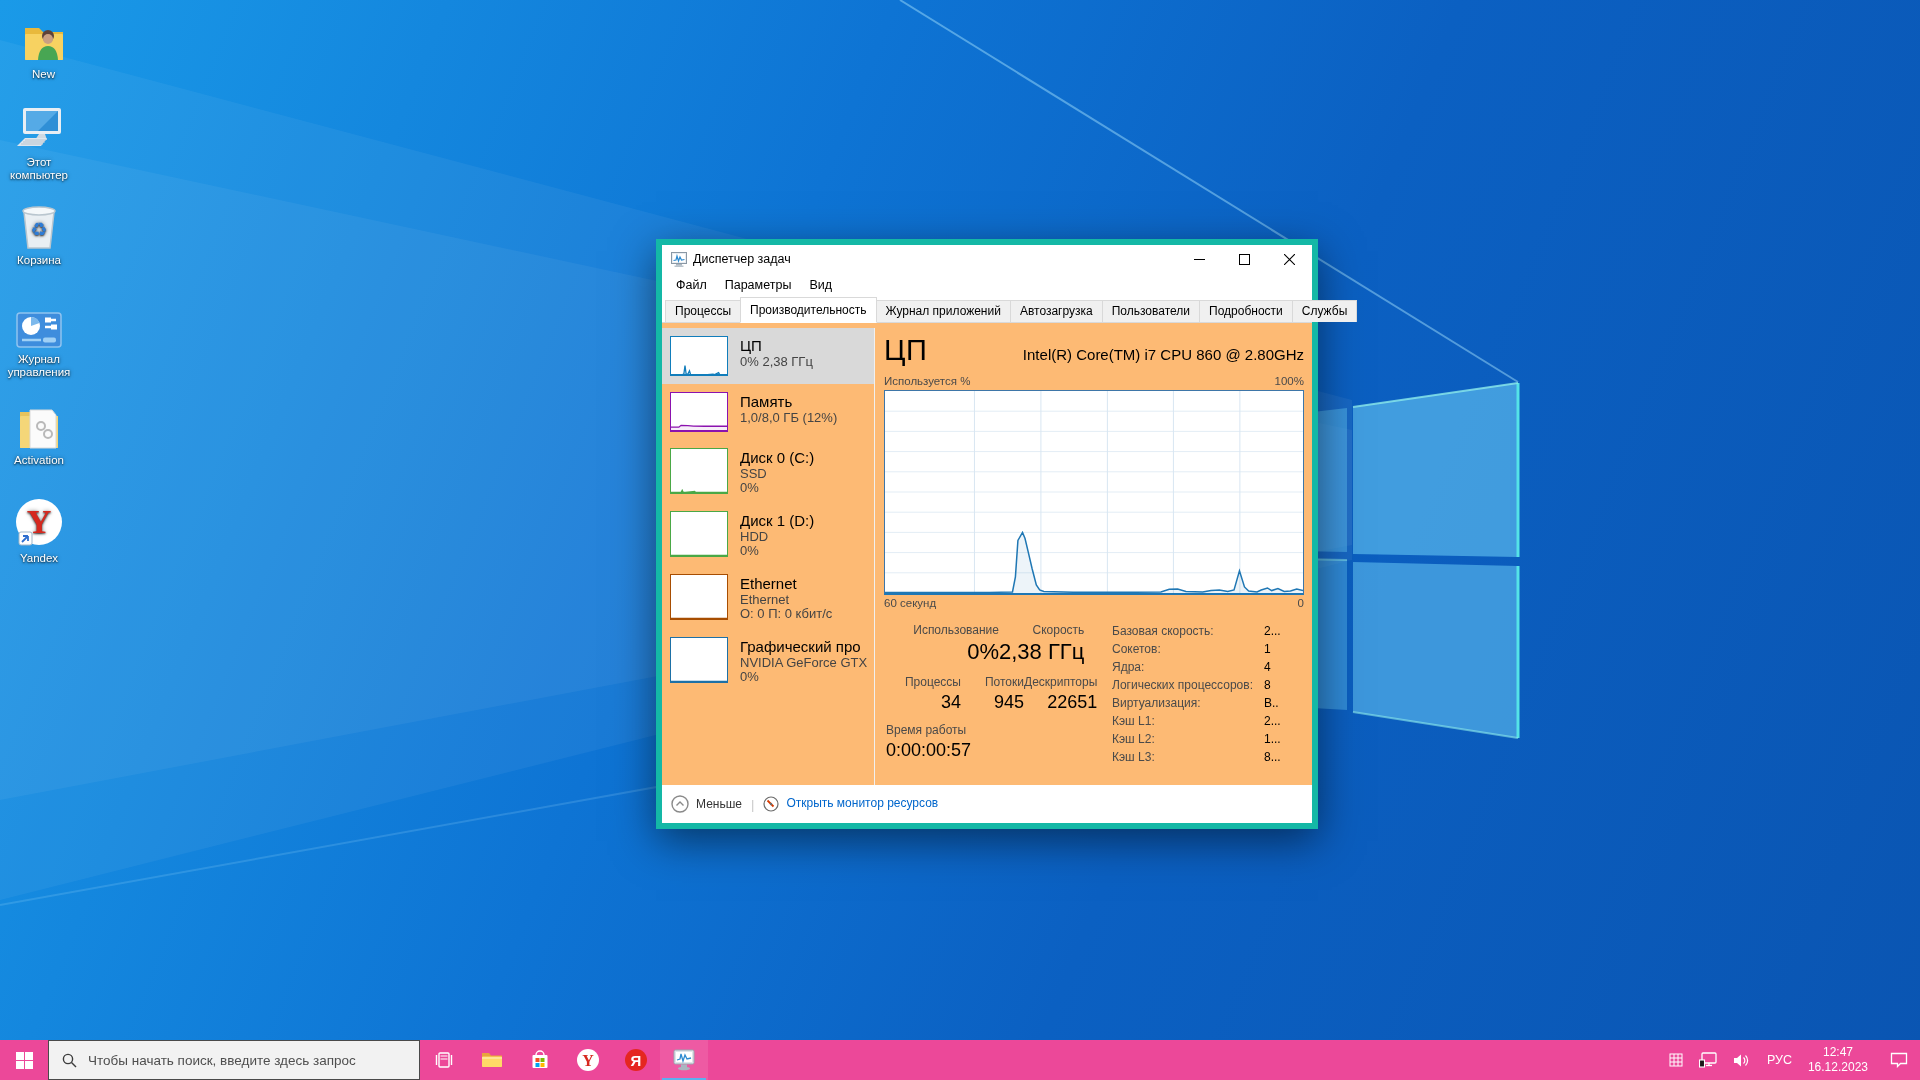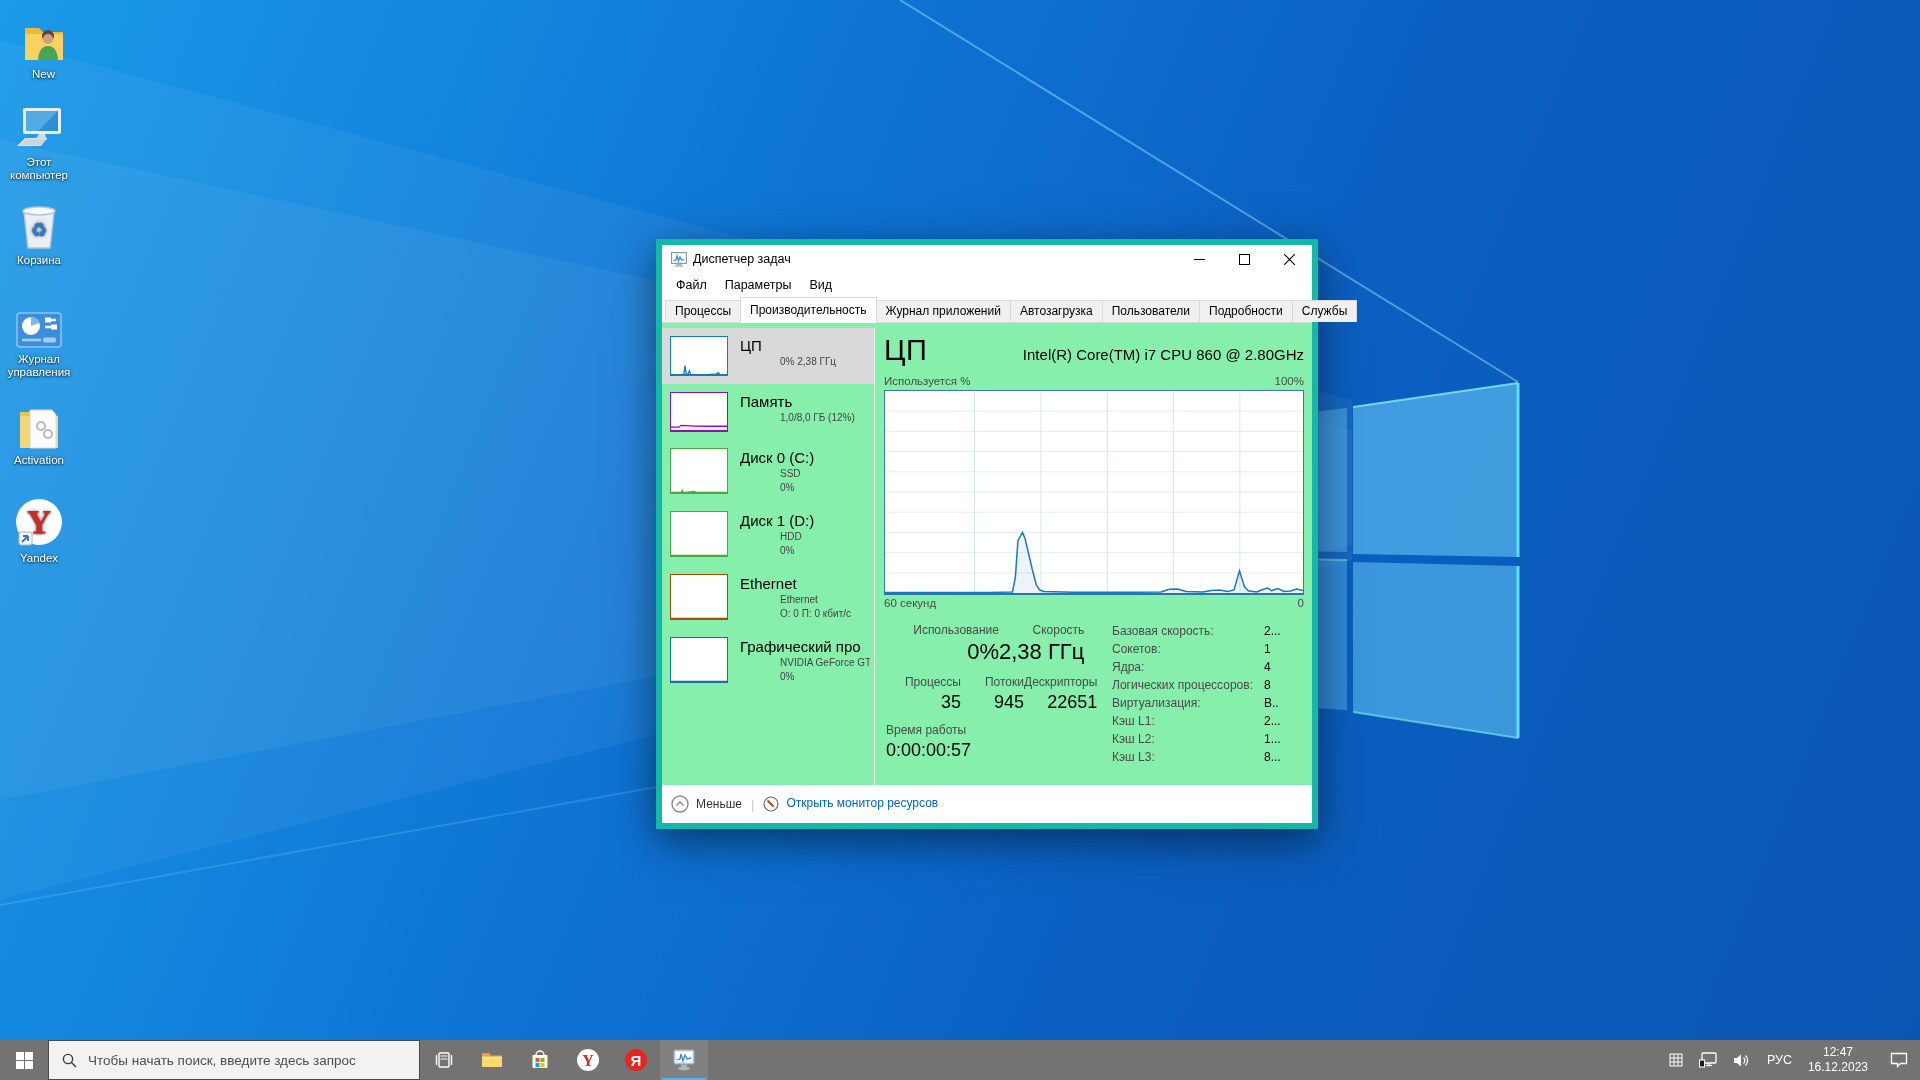--- a/index.html
+++ b/index.html
@@ -22,32 +22,32 @@
   .titlebar .ttext { font-size:12.5px; color:#000; flex:1; }
   .wctrl { display:flex; height:28px; }
   .wbtn { width:45px; height:28px; display:flex; align-items:center; justify-content:center; }
   .menubar { height:23px; display:flex; align-items:center; padding-left:5px; }
   .menu-item { font-size:12.5px; color:#000; padding:0 9px; }
   .tabstrip { height:27px; display:flex; align-items:flex-end; padding:0 3px; border-bottom:1px solid #d9d9d9; }
   .tab { height:22px; line-height:21px; padding:0 9px; font-size:12px; background:#f0f0f0;
          border:1px solid #d9d9d9; border-bottom:none; margin-right:-1px; white-space:nowrap; }
   .tab.selected { height:26px; line-height:25px; background:#fff; z-index:2; position:relative; margin-bottom:-1px;
                   border-bottom:1px solid #fff; }
-  .tm-content { position:absolute; top:78px; bottom:38px; left:0; right:0; background:#86efac; overflow:hidden;text-decoration:underline; }
+  .tm-content { position:absolute; top:78px; bottom:38px; left:0; right:0; background:#fdba74; overflow:hidden;text-decoration:underline; }
 
   
   .sidebar { position:absolute; left:0; top:5px; bottom:0; width:213px; border-right:1px solid #f0f0f0; }
   .side-item { display:flex; align-items:flex-start; padding:8px 4px 8px 8px; }
   .side-item.selected { background:#d9d9d9; }
   .thumb { width:58px; min-width:58px; height:40px; background:#fff; border:1px solid #888; margin-right:12px; position:relative; }
   .side-item.tall .thumb { height:46px; }
   .thumb svg { position:absolute; inset:0; width:100%; height:100%; }
   .side-text { overflow:hidden; white-space:nowrap; }
   .side-title { font-size:15px; line-height:19px; color:#000; }
-  .side-sub { font-size:10px; line-height:14px; color:#444;margin-left:40px; }
+  .side-sub { font-size:13px; line-height:14px; color:#444; }
 
   
   .main { position:absolute; left:222px; right:8px; top:10px; bottom:0; }
   .main-head { display:flex; align-items:baseline; }
   .cpu-title { font-size:29px; line-height:34px; color:#000; letter-spacing:.5px; }
   .cpu-name { margin-left:auto; font-size:15px; color:#000; }
   .gtoprow,.gbotrow { display:flex; justify-content:space-between; font-size:11.5px; color:#4a4a4a; }
   .gtoprow { margin-top:8px; }
   .graph { height:205px; margin-top:3px; border:1px solid #3e76a8; border-bottom:2px solid #1f77b4; position:relative; background:#fff; }
   .graph svg { position:absolute; inset:0; width:100%; height:100%; }
@@ -66,21 +66,21 @@
   .dlabel { color:#4a4a4a; width:152px; }
   .dval { color:#000; }
 
   
   .tm-footer { position:absolute; bottom:0; left:0; right:0; height:38px; display:flex; align-items:center; padding-left:9px; background:#fff; }
   .less-label { font-size:12px; color:#333; margin-left:7px; }
   .fsep { color:#c9c9c9; margin:0 9px; font-size:13px; }
   .resmon-link { font-size:12px; color:#0066cc; margin-left:7px; }
 
   
-  .taskbar { position:absolute; left:0; bottom:0; width:1920px; height:40px; background:#737373; display:flex; align-items:stretch; z-index:5; }
+  .taskbar { position:absolute; left:0; bottom:0; width:1920px; height:40px; background:#ec4899; display:flex; align-items:stretch; z-index:5; }
   .tb-start { width:48px; display:flex; align-items:center; justify-content:center; }
   .tb-search { width:372px; background:#f2f2f2; border:1px solid #4a4a4a; display:flex; align-items:center; padding-left:13px; }
   .tb-search .ph { font-size:13.5px; color:#4f4f4f; margin-left:11px; white-space:nowrap; overflow:hidden; }
   .tb-btn { width:48px; display:flex; align-items:center; justify-content:center; position:relative; }
   .tb-btn.active { background:rgba(255,255,255,.10); }
   .tb-btn.active::after { content:""; position:absolute; left:2px; right:2px; bottom:0; height:2px; background:#5ab1f0; }
   .tray { margin-left:auto; display:flex; align-items:center; padding-right:12px; }
   .tray-ic { margin-left:16px; display:flex; align-items:center; }
   .tray-lang { margin-left:16px; color:#fff; font-size:12.5px; }
   .tray-clock { margin-left:16px; color:#fff; font-size:12px; text-align:center; line-height:15px; }
@@ -361,21 +361,21 @@
               <div class="stat-val-lg">0%</div>
             </div>
             <div>
               <div class="stat-label">Скорость</div>
               <div class="stat-val-lg">2,38 ГГц</div>
             </div>
           </div>
           <div class="srow srow2">
             <div class="cell-b">
               <div class="stat-label">Процессы</div>
-              <div class="stat-val-md">35</div>
+              <div class="stat-val-md">34</div>
             </div>
             <div class="cell-c">
               <div class="stat-label">Потоки</div>
               <div class="stat-val-md">945</div>
             </div>
             <div>
               <div class="stat-label">Дескрипторы</div>
               <div class="stat-val-md">22651</div>
             </div>
           </div>

